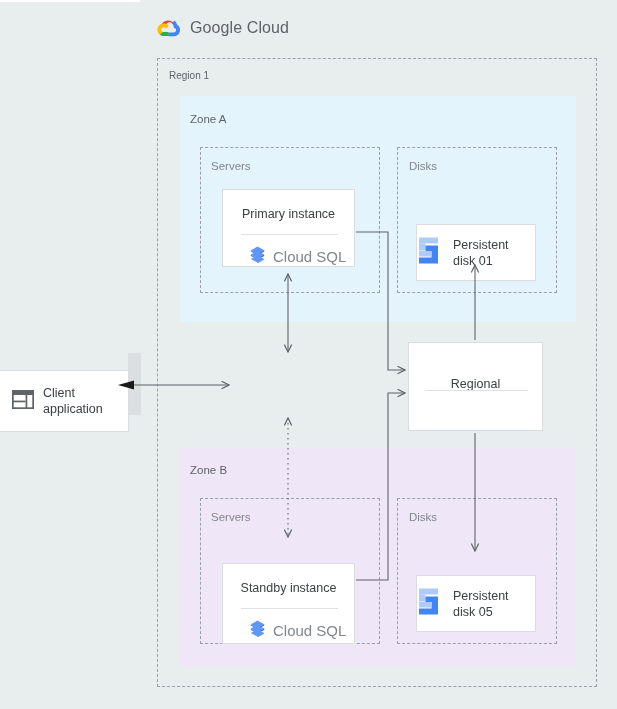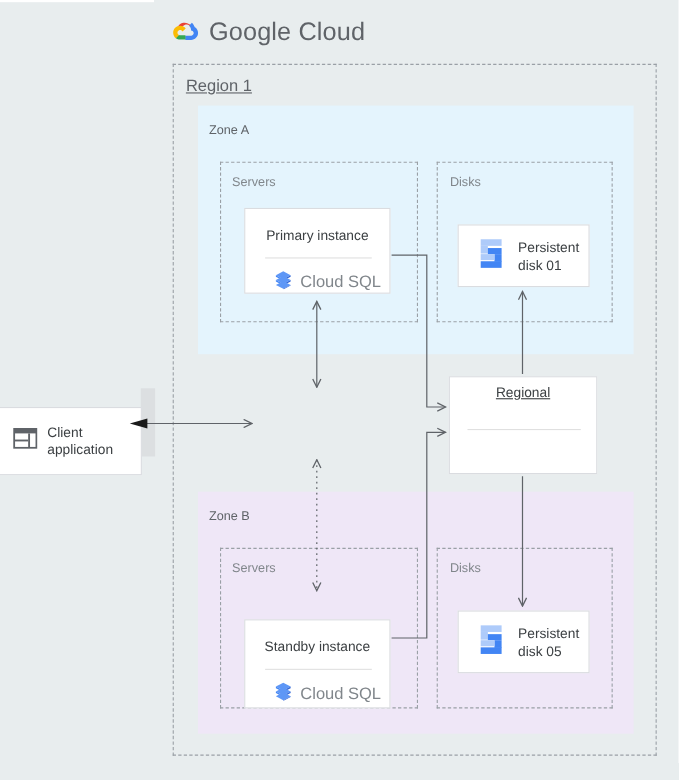--- a/index.html
+++ b/index.html
@@ -27,21 +27,21 @@
   
   .gc-logo {
     position: absolute;
     left: 155px; top: 15px;
     display: flex;
     align-items: center;
     height: 26px;
   }
   .gc-logo .mark { width: 28px; height: 24px; margin-right: 7px; }
   .gc-logo .wordmark {
-    font-size: 23px;
+    font-size: 16px;
     color: #5f6368;
     letter-spacing: .1px;
     white-space: nowrap;
   }
   .gc-logo .wordmark .g1 { font-weight: 400; color: #5f6368; }
   
   .region-box {
     position: absolute;
     left: 157px; top: 58px;
     width: 440px; height: 629px;
@@ -68,24 +68,23 @@
     white-space: nowrap;
   }
   .zone-label {
     position: absolute;
     font-size: 11.5px;
     color: #5f6368;
     white-space: nowrap;
   }
   .region-label {
     position: absolute;
-    font-size: 15px;
+    font-size: 10px;
     color: #5f6368;
     white-space: nowrap;
-    text-decoration: underline;
   }
   
   .card {
     position: absolute;
     box-sizing: border-box;
     background: #ffffff;
     border: 1px solid #dadce0;
   }
   .card-title {
     position: absolute;
@@ -149,21 +148,21 @@
     margin-left: 9px;
   }
   
   .disk-card {
     position: absolute;
     box-sizing: border-box;
     background: #ffffff;
     border: 1px solid #dadce0;
     display: flex;
     align-items: center;
-    padding-left: 18px;
+    margin-top: 20px;
   }
   .disk-card .txt {
     font-size: 12.5px;
     color: #3c4043;
     line-height: 16px;
     margin-left: 13px;
   }
   
   .conn-layer {
     position: absolute;
@@ -283,21 +282,21 @@
         <rect x="2" y="20.5" width="19" height="6" fill="#4285F4"></rect>
       </svg>
     </span>
     <span class="txt">
       <span>Persistent</span><br>
       <span>disk 05</span>
     </span>
   </div>
 
   <div class="card" style="left:408px; top:342px; width:135px; height:89px;">
-    <div class="card-title" style="top:7px;text-decoration:underline;">Regional</div>
+    <div class="card-title" style="top:34px;">Regional</div>
     <div class="card-rule" style="left:16px; top:47px; width:103px;"></div>
   </div>
 
 
   <div class="client-shadow"></div>
   <div class="client-node">
     <span>
       <svg width="22" height="19" viewBox="0 0 22 19" xmlns="http://www.w3.org/2000/svg">
         <rect x="0.8" y="0.8" width="20.4" height="17.4" fill="none" stroke="#5f6368" stroke-width="1.8"></rect>
         <rect x="0.8" y="0.8" width="20.4" height="4.2" fill="#5f6368"></rect>

